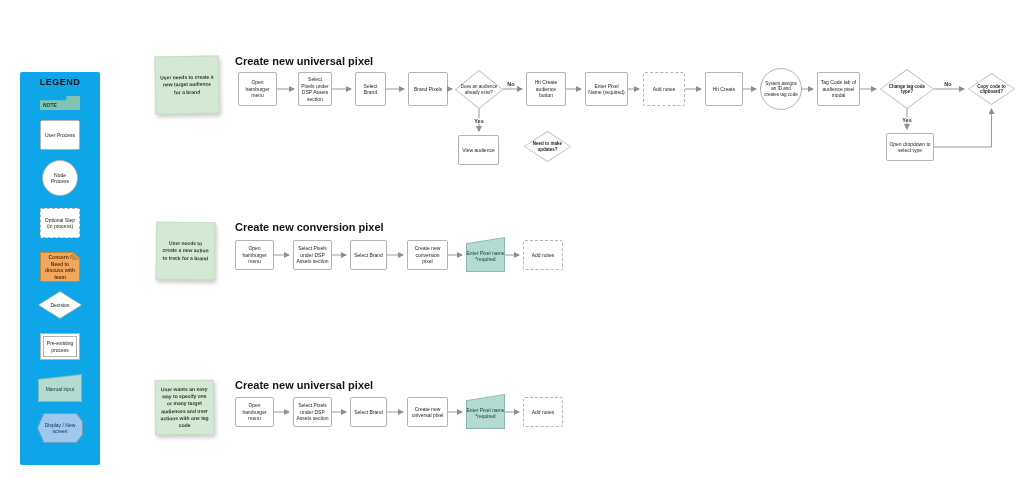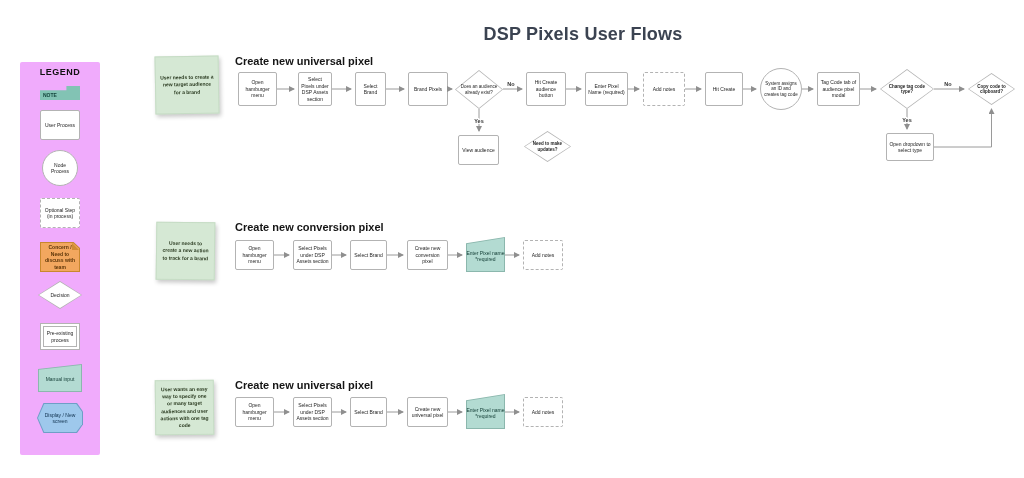--- a/index.html
+++ b/index.html
@@ -4,22 +4,22 @@
 <style>
   html,body { margin:0; padding:0; background:#ffffff; }
   body { font-family:"Liberation Sans", sans-serif; }
   .canvas { position:relative; width:1024px; height:478px; background:#fff; overflow:hidden; }
 
   
   .main-title { position:absolute; left:142px; right:0; top:24px; text-align:center;
     font-size:18px; font-weight:700; color:#3b4351; letter-spacing:.2px; }
 
   
-  .legend-panel { position:absolute; left:20px; top:62px; width:80px; height:393px;
-    background:#f0abfc; border-radius:2px; }
+  .legend-panel { position:absolute; left:20px; top:72px; width:80px; height:393px;
+    background:#0ea5e9; border-radius:2px; }
   .legend-title { position:absolute; top:5px; left:0; right:0; text-align:center;
     font-size:9px; font-weight:700; color:#111; letter-spacing:.5px; }
   .legend-label { font-size:5px; color:#222; text-align:center; line-height:1.25; }
 
   
   .box { position:absolute; background:#fff; border:1px solid #b3b3b3; border-radius:2px;
     display:flex; align-items:center; justify-content:center; text-align:center;
     font-size:5px; line-height:1.3; color:#1f1f1f; padding:1px 2px; box-sizing:border-box; }
   .dashed { border-style:dashed; }
 
@@ -85,21 +85,20 @@
 
   .conn { position:absolute; left:0; top:0; pointer-events:none; }
   .conn text { font-size:5.5px; font-weight:700; fill:#333;
     paint-order:stroke; stroke:#ffffff; stroke-width:2px; text-anchor:middle; }
 </style>
 </head>
 <body>
 
 <div class="canvas">
 
-  <div class="main-title">DSP Pixels User Flows</div>
 
   <div class="legend-panel">
     <div class="legend-title">LEGEND</div>
 
     <div class="note-flag" style="left:20px;top:24px;width:40px;height:14px;">
       <span class="lbl">NOTE</span>
     </div>
 
     <div class="box legend-label" style="left:20px;top:48px;width:40px;height:30px;">
       <span>User Process</span>

